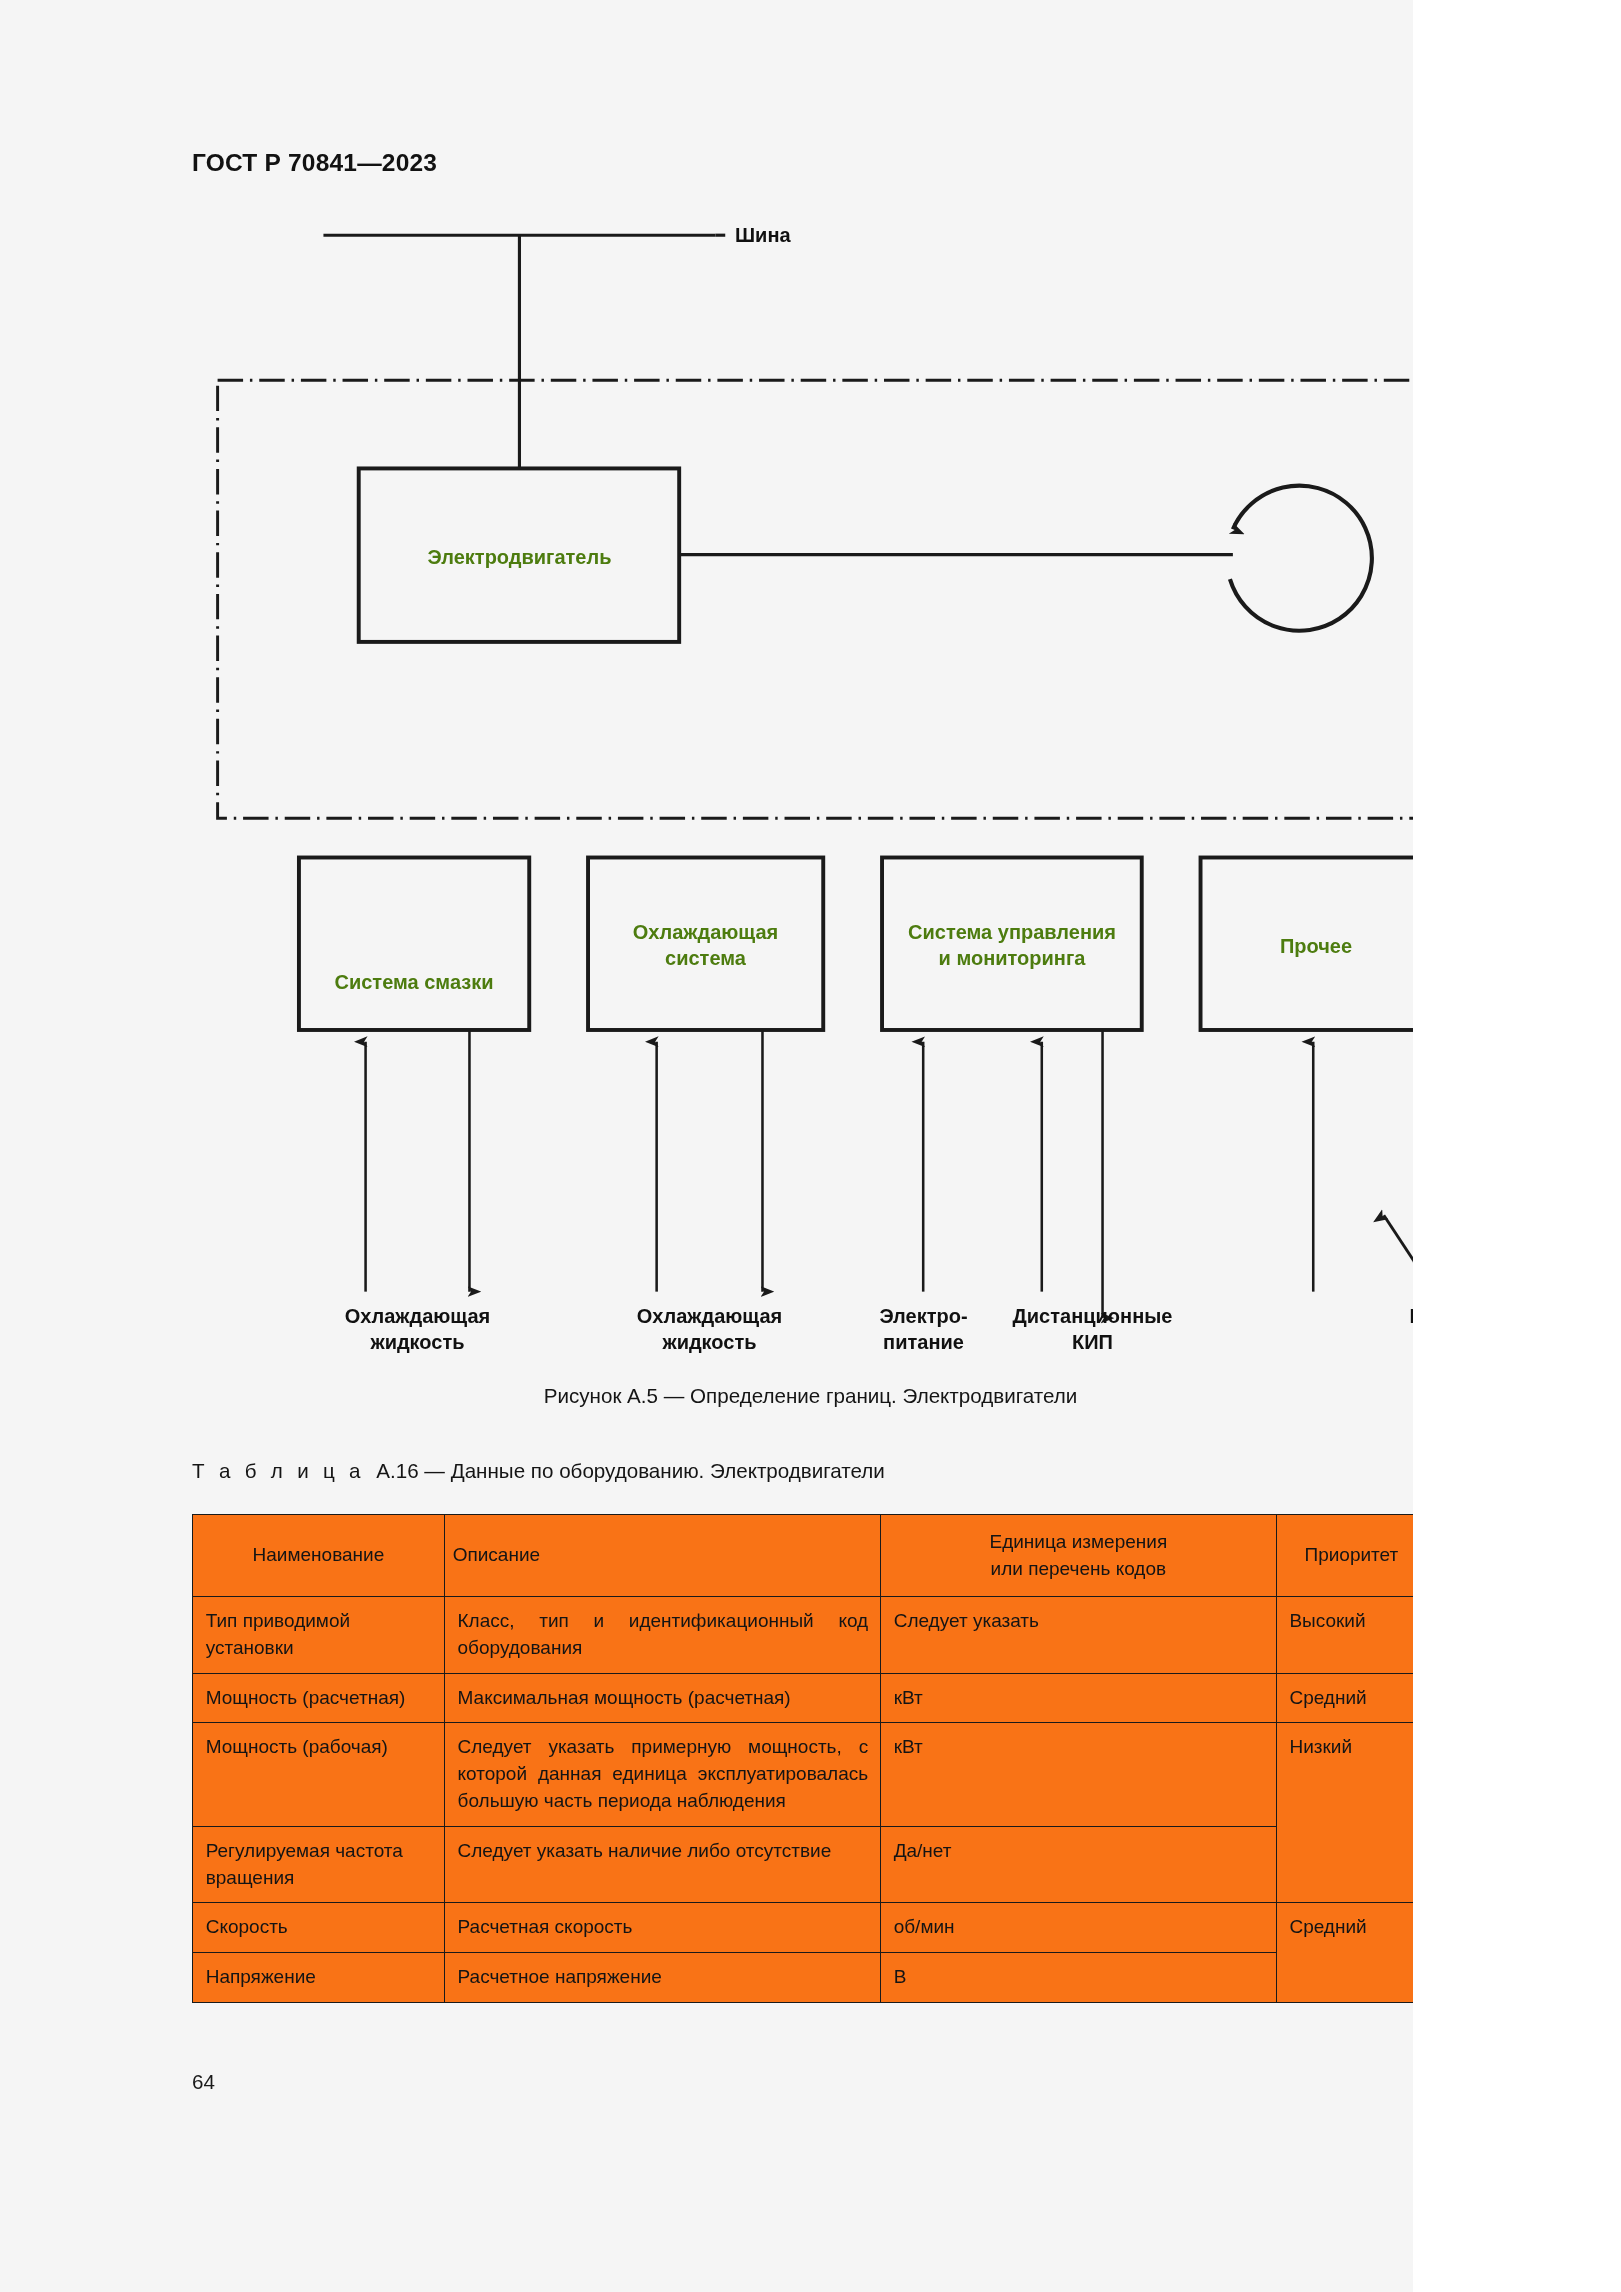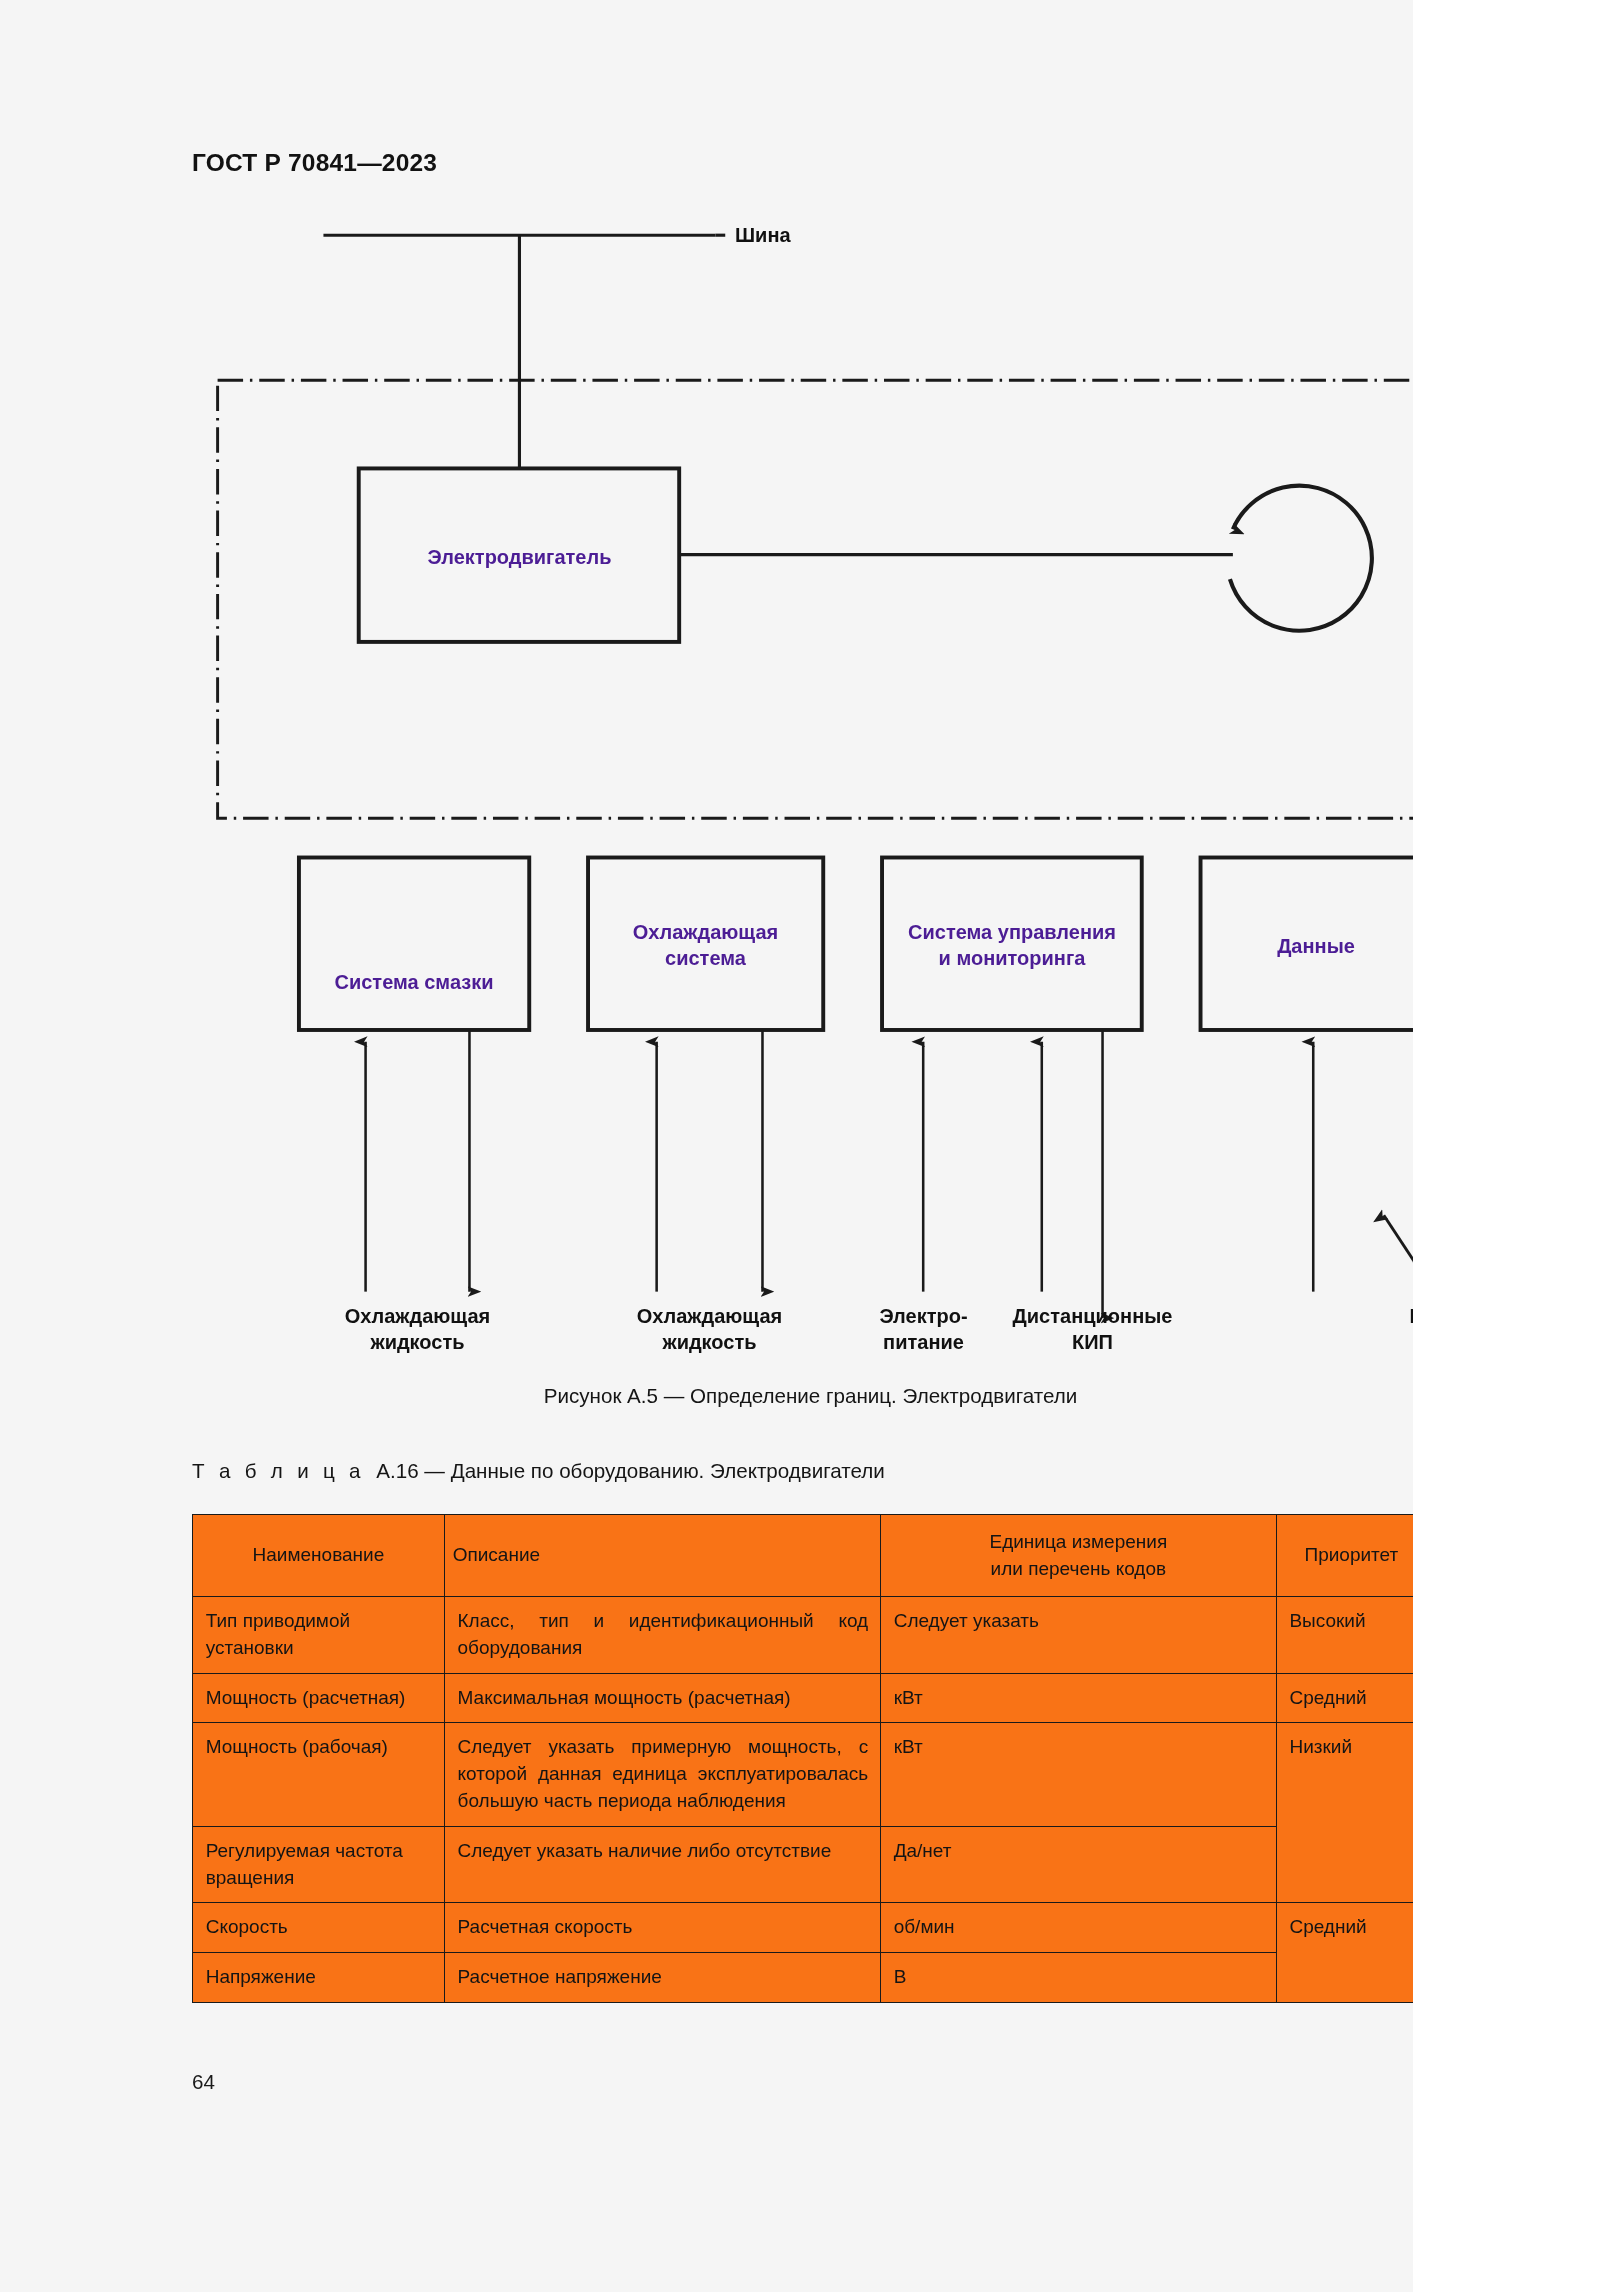--- a/index.html
+++ b/index.html
@@ -48,21 +48,21 @@
     color: #111;
     white-space: nowrap;
     line-height: 1.28;
     text-align: center;
   }
 
   .box-label {
     position: absolute;
     font-size: 20px;
     font-weight: bold;
-    color: #4c1d95;
+    color: #4d7c0f;
     text-align: center;
     line-height: 1.3;
     white-space: nowrap;
   }
 
   
   .fig-caption {
     position: absolute;
     left: 0;
     top: 1384px;
@@ -190,21 +190,21 @@
     <div class="box-label" style="left:588px; top:919px; width:235px;">
       <span>Охлаждающая</span><br>
       <span>система</span>
     </div>
 
     <div class="box-label" style="left:882px; top:919px; width:260px;">
       <span>Система управления</span><br>
       <span>и мониторинга</span>
     </div>
 
-    <div class="box-label" style="left:1201px; top:933px; width:230px;">Данные</div>
+    <div class="box-label" style="left:1201px; top:933px; width:230px;">Прочее</div>
 
     <div class="fig-label" style="left:300px; top:1304px; width:235px;">
       <span>Охлаждающая</span><br>
       <span>жидкость</span>
     </div>
 
     <div class="fig-label" style="left:592px; top:1304px; width:235px;">
       <span>Охлаждающая</span><br>
       <span>жидкость</span>
     </div>

